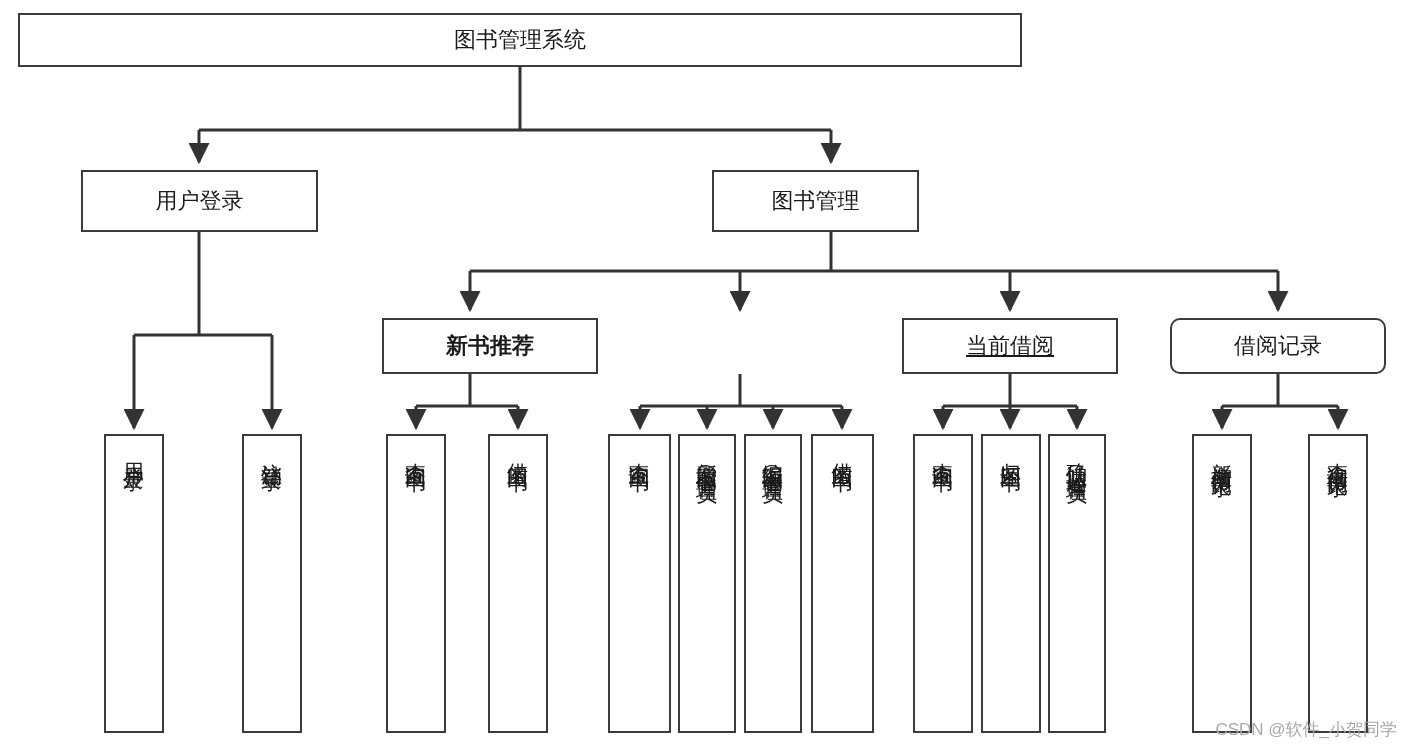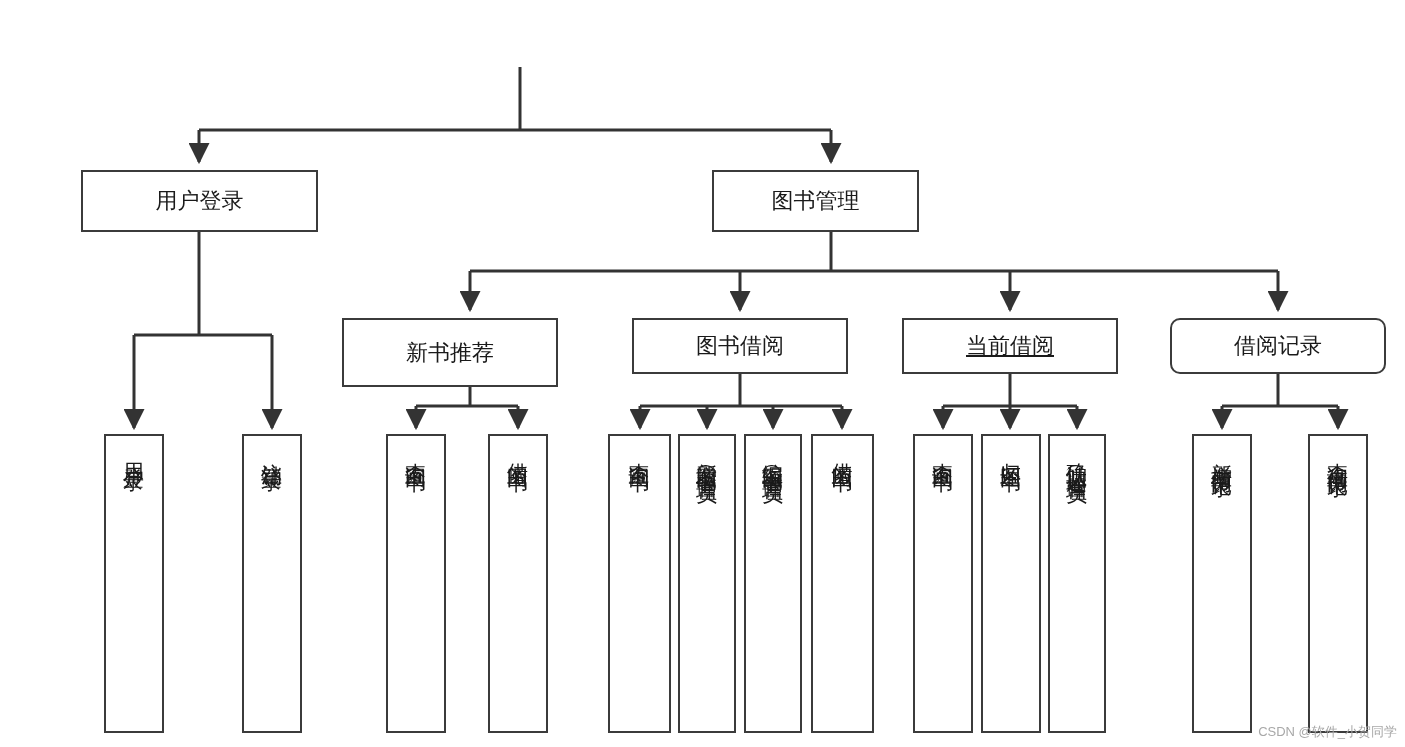--- a/index.html
+++ b/index.html
@@ -52,21 +52,21 @@
     text-orientation: upright;
     font-size: 21px;
     letter-spacing: 3px;
     line-height: 1;
     white-space: nowrap;
   }
   #watermark {
     position: absolute;
     right: 8px;
     bottom: 6px;
-    font-size: 13px;
+    font-size: 17px;
     color: #a8a8a8;
     white-space: nowrap;
     user-select: none;
     margin-top: 19px;
   }
 </style>
 </head>
 <body>
 
 <div id="canvas">
@@ -114,36 +114,36 @@
       <path d="M 1010 406 L 1010 428" marker-end="url(#arrow)"></path>
       <path d="M 1077 406 L 1077 428" marker-end="url(#arrow)"></path>
 
       <path d="M 1278 374 L 1278 406"></path>
       <path d="M 1222 406 L 1338 406"></path>
       <path d="M 1222 406 L 1222 428" marker-end="url(#arrow)"></path>
       <path d="M 1338 406 L 1338 428" marker-end="url(#arrow)"></path>
     </g>
   </svg>
 
+  <div class="node h" style="left:18px; top:13px; width:1004px; height:54px;">
+    <span class="label">图书管理系统</span>
+  </div>
 
   <div class="node h" style="left:81px; top:170px; width:237px; height:62px;">
     <span class="label">用户登录</span>
   </div>
 
   <div class="node h" style="left:712px; top:170px; width:207px; height:62px;">
     <span class="label">图书管理</span>
   </div>
 
-  <div class="node h" style="left:342px; top:318px; width:216px; height:69px;">
+  <div class="node h" style="left:382px; top:318px; width:216px; height:56px;font-weight:bold;">
     <span class="label">新书推荐</span>
   </div>
 
-  <div class="node h" style="left:632px; top:318px; width:216px; height:56px;">
-    <span class="label">图书借阅</span>
-  </div>
 
   <div class="node h" style="left:902px; top:318px; width:216px; height:56px;text-decoration:underline;">
     <span class="label">当前借阅</span>
   </div>
 
   <div class="node h" style="left:1170px; top:318px; width:216px; height:56px;border-radius:10px;">
     <span class="label">借阅记录</span>
   </div>
 
   <div class="node v" style="left:104px; top:434px; width:60px; height:299px;">

